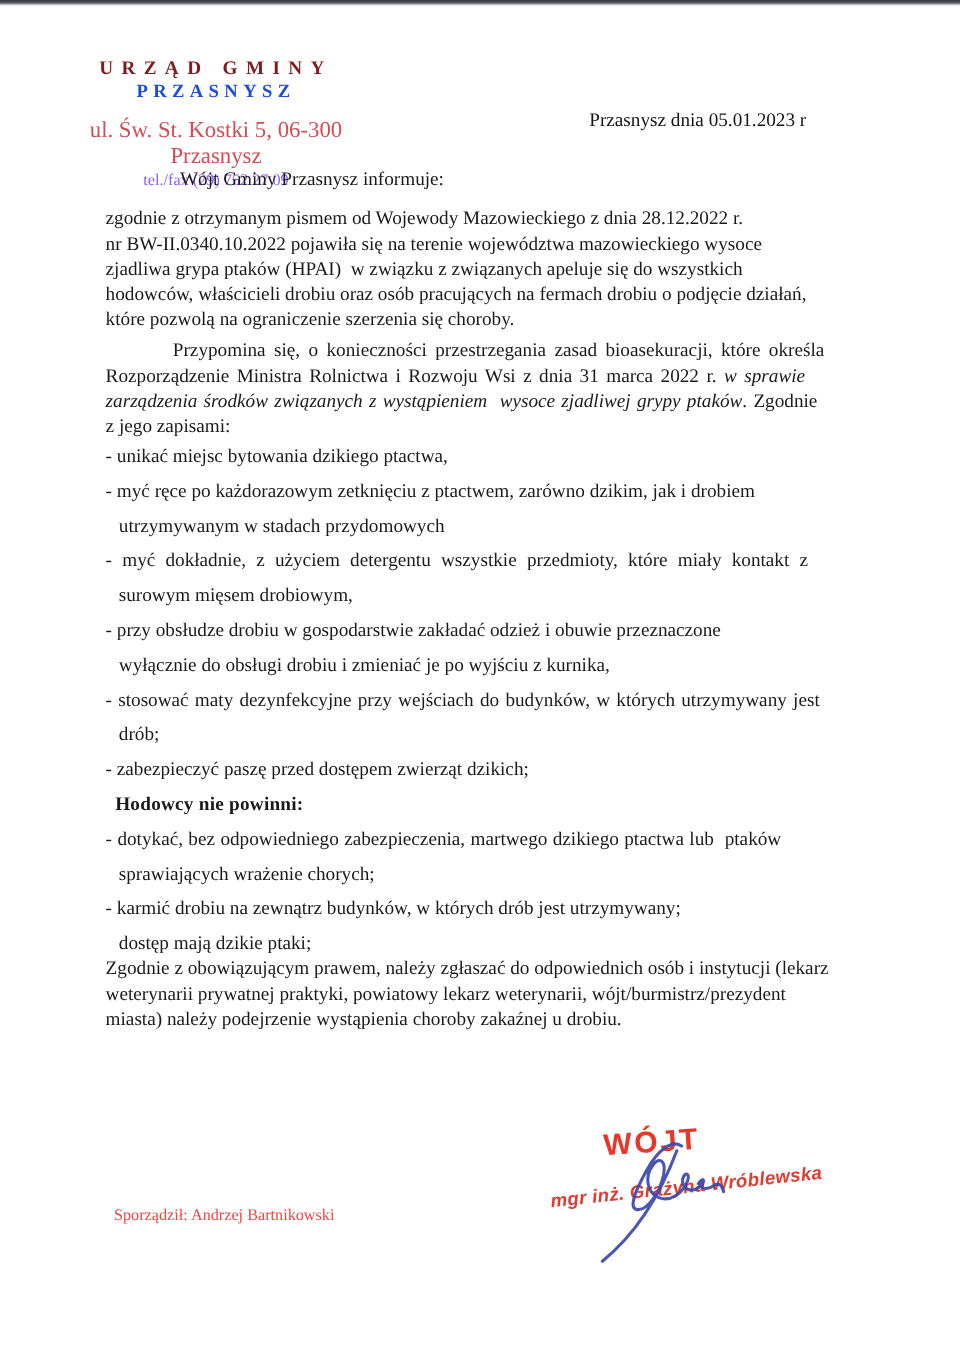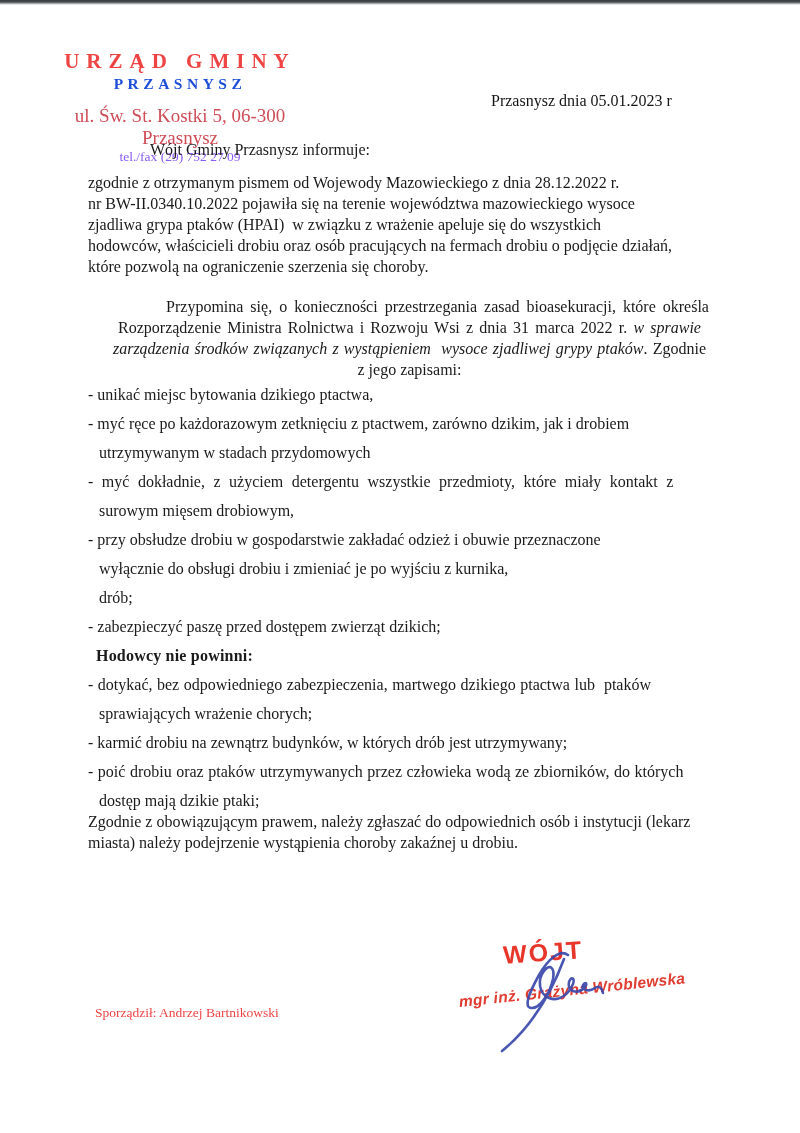--- a/index.html
+++ b/index.html
@@ -16,31 +16,31 @@
   .scan-edge {
     position: absolute; top: 0; left: 0; width: 100%; height: 5px;
     background: linear-gradient(180deg, #35383b 0%, #53575b 45%, #b9bcbe 75%, #ffffff 100%);
   }
 
   
   .stamp {
     position: absolute; left: 58px; top: 49px; width: 244px;
     text-align: center; user-select: none;
   }
-  .stamp-1 { font-size: 21px; font-weight: 700; letter-spacing: 7px; color: #ef4444; }
+  .stamp-1 { font-size: 16px; font-weight: 700; letter-spacing: 7px; color: #7f1d1d; }
   .stamp-2 { font-size: 15.5px; font-weight: 700; letter-spacing: 4.5px; color: #1d4ed8; margin-top: 1px; }
   .stamp-3 { font-size: 19px; font-weight: 400; color: #cf4d57; margin-top: 12px; }
   .stamp-4 { font-size: 13.5px; font-weight: 400; color: #8b5cf6; }
 
   .date-line { position: absolute; left: 491px; top: 92px; font-size: 16px; color: #151515; }
 
   .content { position: absolute; left: 88px; top: 139px; width: 643px; font-size: 16px; }
   .intro { margin: 0 0 12px 0; padding-left: 62px; line-height: 21px; }
   .ln { white-space: pre; line-height: 21px; }
-  .para2 { margin-top: 19px; text-align: center; }
+  .para2 { margin-top: 5px; }
   .p2-l1 { text-indent: 56px; word-spacing: 3px; }
   .ws05 { word-spacing: 0.5px; }
   .ws1  { word-spacing: 1.2px; }
   .ws2  { word-spacing: 2.2px; }
   .ws4  { word-spacing: 4.5px; }
   .heading {
     font-weight: 700; font-size: 16px; line-height: 20px;
     margin: 2px 0 2px 8px; letter-spacing: 0.2px;
   }
   .heading2 { margin: 5px 0 4px 8px; }
@@ -80,21 +80,21 @@
   </div>
 
   <div class="date-line">Przasnysz dnia 05.01.2023 r</div>
 
   <div class="content">
     <p class="intro">Wójt Gminy Przasnysz informuje:</p>
 
     <div>
       <div class="ln">zgodnie z otrzymanym pismem od Wojewody Mazowieckiego z dnia 28.12.2022 r.</div>
       <div class="ln">nr BW-II.0340.10.2022 pojawiła się na terenie województwa mazowieckiego wysoce</div>
-      <div class="ln">zjadliwa grypa ptaków (HPAI)  w związku z wrażenie apeluje się do wszystkich</div>
+      <div class="ln">zjadliwa grypa ptaków (HPAI)  w związku z związanych apeluje się do wszystkich</div>
       <div class="ln">hodowców, właścicieli drobiu oraz osób pracujących na fermach drobiu o podjęcie działań,</div>
       <div class="ln">które pozwolą na ograniczenie szerzenia się choroby.</div>
     </div>
 
     <div class="para2">
       <div class="ln p2-l1">Przypomina się, o konieczności przestrzegania zasad bioasekuracji, które określa</div>
       <div class="ln ws2"><span>Rozporządzenie Ministra Rolnictwa i Rozwoju Wsi z dnia 31 marca 2022 r. </span><i>w sprawie</i></div>
       <div class="ln ws1"><i>zarządzenia środków związanych z wystąpieniem  wysoce zjadliwej grypy ptaków</i><span>. Zgodnie</span></div>
       <div class="ln">z jego zapisami:</div>
     </div>
@@ -109,44 +109,45 @@
       </div>
       <div>
         <div class="ln ws4">- myć dokładnie, z użyciem detergentu wszystkie przedmioty, które miały kontakt z</div>
         <div class="ln cont">surowym mięsem drobiowym,</div>
       </div>
       <div>
         <div class="ln">- przy obsłudze drobiu w gospodarstwie zakładać odzież i obuwie przeznaczone</div>
         <div class="ln cont">wyłącznie do obsługi drobiu i zmieniać je po wyjściu z kurnika,</div>
       </div>
       <div>
+        <div class="ln ws1">- stosować maty dezynfekcyjne przy wejściach do budynków, w których utrzymywany jest</div>
         <div class="ln cont">drób;</div>
       </div>
       <div>
         <div class="ln">- zabezpieczyć paszę przed dostępem zwierząt dzikich;</div>
       </div>
     </div>
 
     <div class="heading heading2">Hodowcy nie powinni:</div>
     <div class="list">
       <div>
         <div class="ln ws05">- dotykać, bez odpowiedniego zabezpieczenia, martwego dzikiego ptactwa lub  ptaków</div>
         <div class="ln cont">sprawiających wrażenie chorych;</div>
       </div>
       <div>
         <div class="ln">- karmić drobiu na zewnątrz budynków, w których drób jest utrzymywany;</div>
       </div>
       <div>
-        <div class="ln ws05">- poić drobiu oraz ptaków utrzymywanych przez człowieka wodą ze zbiorników, do których</div>
         <div class="ln cont">dostęp mają dzikie ptaki;</div>
       </div>
     </div>
 
     <div class="closing">
       <div class="ln">Zgodnie z obowiązującym prawem, należy zgłaszać do odpowiednich osób i instytucji (lekarz</div>
+      <div class="ln">weterynarii prywatnej praktyki, powiatowy lekarz weterynarii, wójt/burmistrz/prezydent</div>
       <div class="ln">miasta) należy podejrzenie wystąpienia choroby zakaźnej u drobiu.</div>
     </div>
   </div>
 
   <div class="sig-title">WÓJT</div>
 
   <svg class="sig-svg" width="150" height="110" viewBox="0 0 150 110" aria-hidden="true">
     <g fill="none" stroke="#3a49ad" stroke-width="2.6" stroke-linecap="round" opacity="0.92">
       <path d="M 92 8
                C 84 2, 72 12, 63 28

